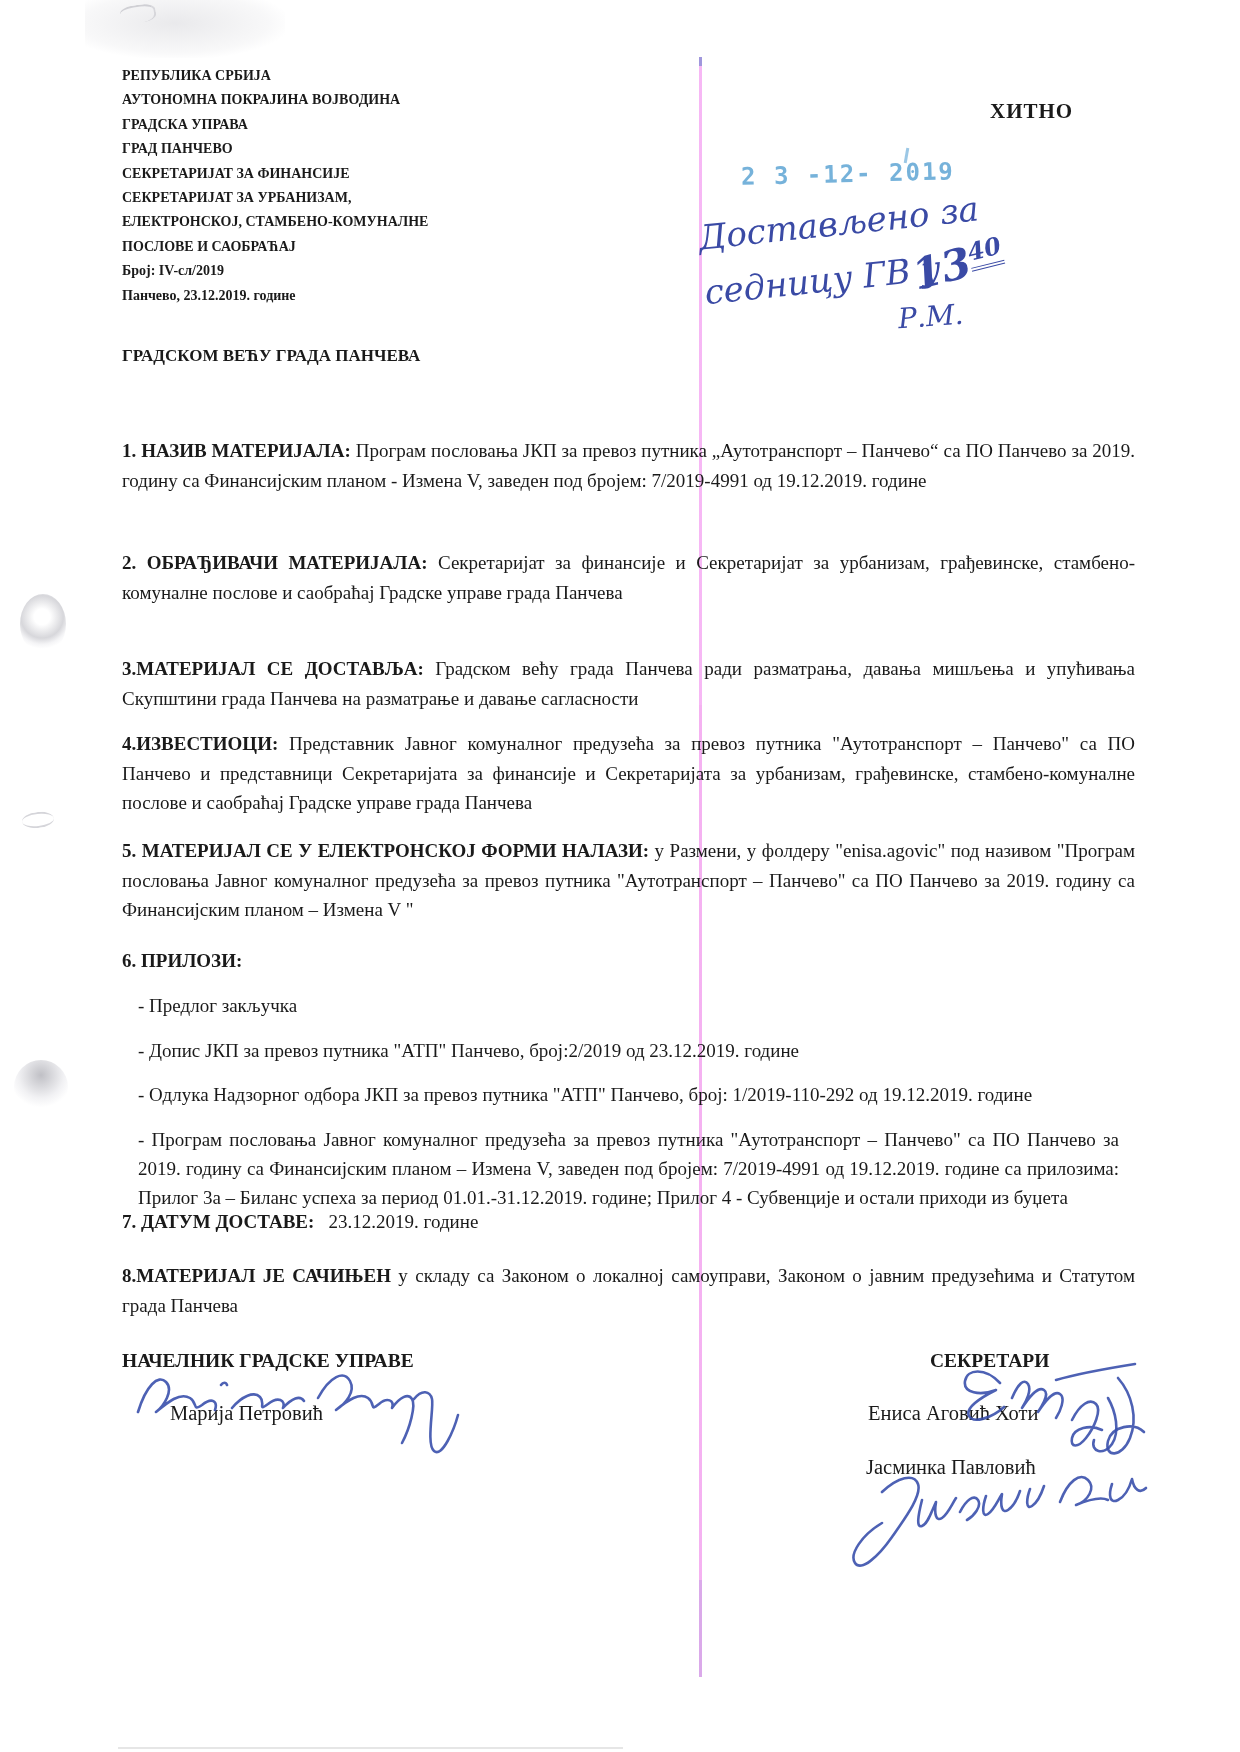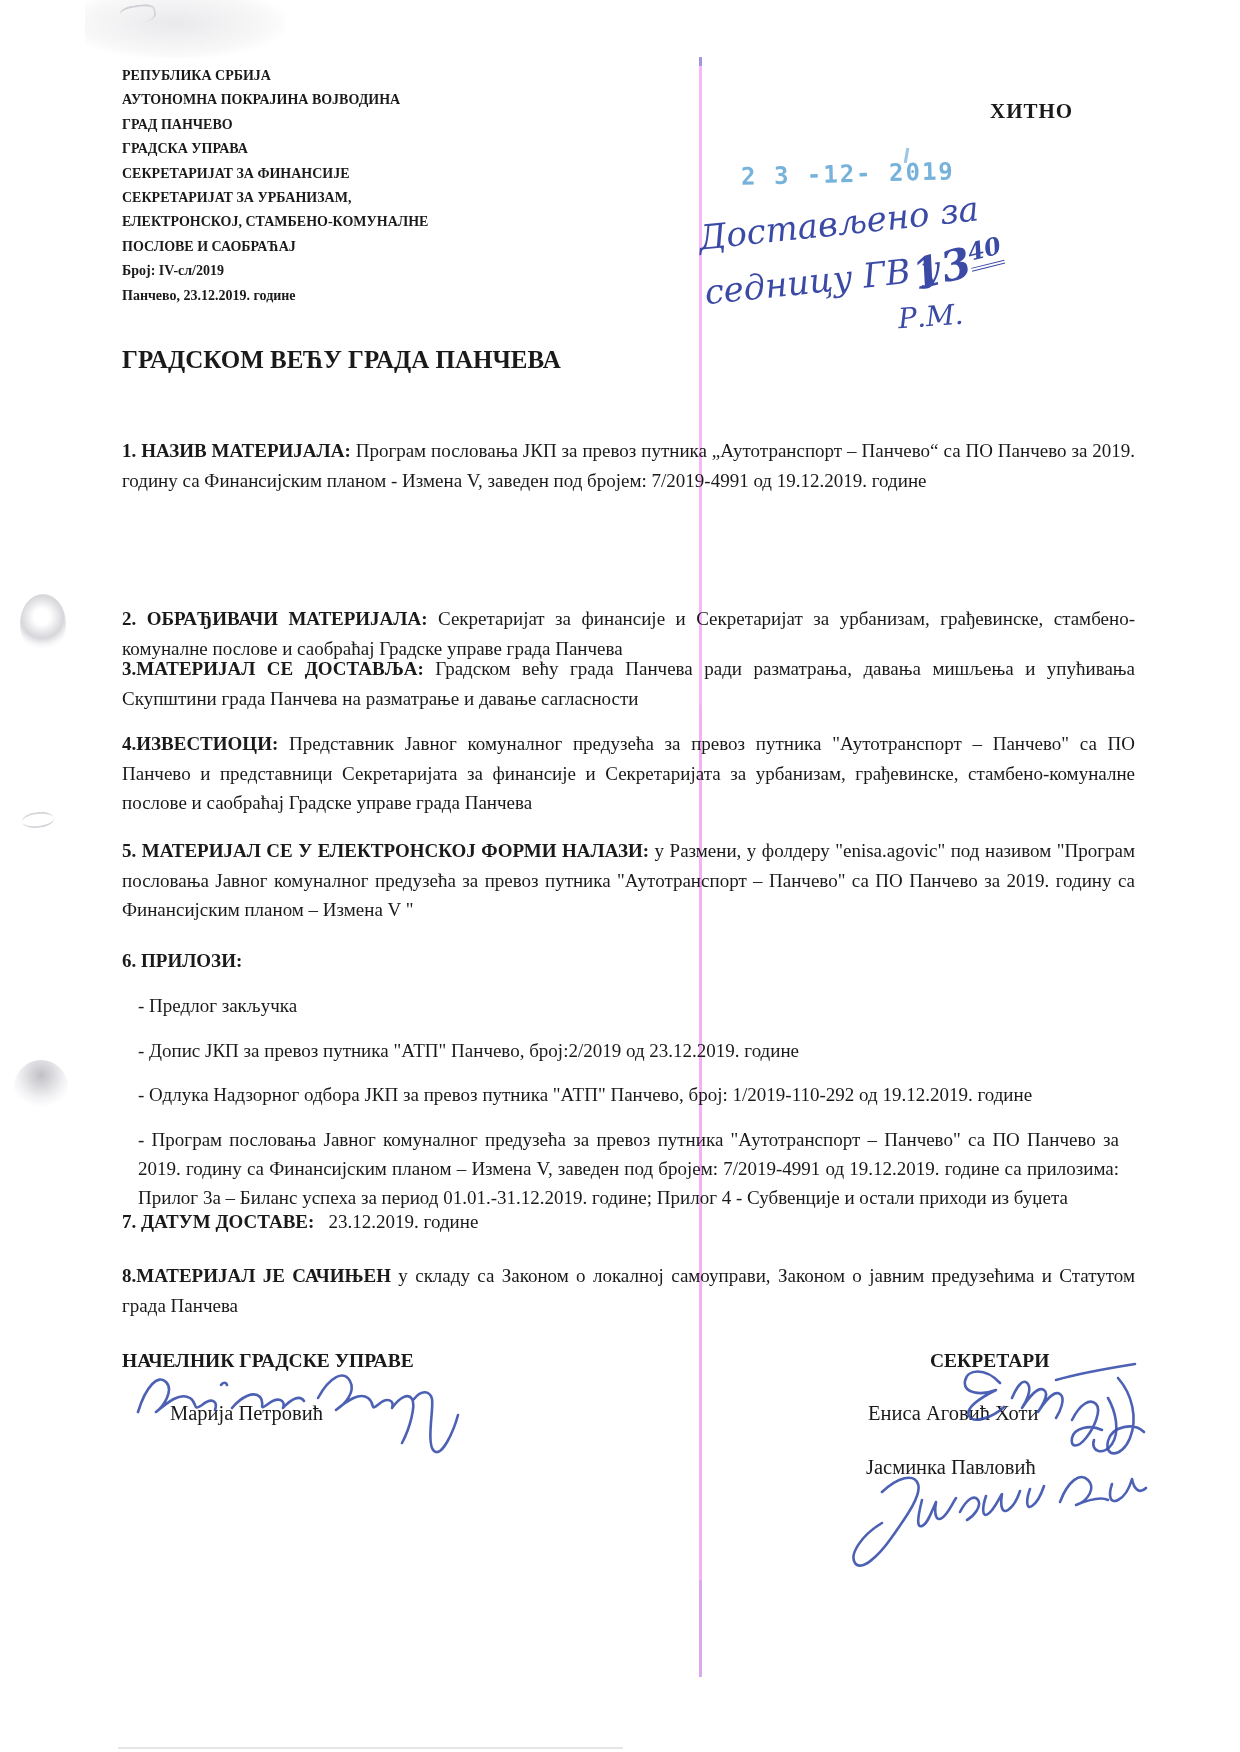--- a/index.html
+++ b/index.html
@@ -32,21 +32,21 @@
   }
   .pencil-tick{
     position:absolute;left:22px;top:812px;width:32px;height:12px;opacity:.35;
     border-top:2px solid #8a8a96;border-bottom:2px solid #8a8a96;border-radius:50%;
     transform:rotate(-6deg);
   }
   .edge-line{position:absolute;left:118px;top:1747px;width:505px;height:2px;background:#d2d2d2;opacity:.55;}
   
   .header-block{position:absolute;left:122px;top:64px;font-weight:bold;font-size:14px;line-height:24.4px;}
   .urgent{position:absolute;left:990px;top:99px;font-weight:bold;font-size:21px;letter-spacing:1px;}
-  .recipient{position:absolute;left:122px;top:346px;font-weight:bold;font-size:25px;}
+  .recipient{position:absolute;left:122px;top:346px;font-weight:bold;font-size:17px;}
   .para{position:absolute;left:122px;width:1013px;margin:0;text-align:justify;font-size:19px;line-height:29.5px;}
   .para b{font-weight:bold;}
   .attach-line{margin:16px;text-align:justify;}
   .sig-title{position:absolute;font-weight:bold;font-size:19.5px;}
   .sig-name{position:absolute;font-weight:normal;font-size:20.5px;}
   
   .stamp{
     position:absolute;left:741px;top:160px;font-family:"DejaVu Sans Mono",monospace;
     font-weight:bold;font-size:24px;letter-spacing:2px;color:#55a0d2;opacity:.8;
     transform:rotate(-1.5deg);
@@ -72,22 +72,22 @@
   <div class="pencil-smudge"></div>
   <div class="fold-line"></div>
   <div class="hole-punch hp1"></div>
   <div class="hole-punch hp2"></div>
   <div class="pencil-tick"></div>
   <div class="edge-line"></div>
 
   <div class="header-block">
     <div>РЕПУБЛИКА СРБИЈА</div>
     <div>АУТОНОМНА ПОКРАЈИНА ВОЈВОДИНА</div>
+    <div>ГРАДСКА УПРАВА</div>
     <div>ГРАД ПАНЧЕВО</div>
-    <div>ГРАДСКА УПРАВА</div>
     <div>СЕКРЕТАРИЈАТ ЗА ФИНАНСИЈЕ</div>
     <div>СЕКРЕТАРИЈАТ ЗА УРБАНИЗАМ,</div>
     <div>ЕЛЕКТРОНСКОЈ, СТАМБЕНО-КОМУНАЛНЕ</div>
     <div>ПОСЛОВЕ И САОБРАЋАЈ</div>
     <div>Број: IV-сл/2019</div>
     <div>Панчево, 23.12.2019. године</div>
   </div>
 
   <div class="urgent">ХИТНО</div>
 
@@ -95,21 +95,21 @@
   <div class="stray-ink"></div>
   <div class="hw hw1">Достављено за</div>
   <div class="hw hw2">седницу ГВ у</div>
   <div class="hw hw-time"><span>13</span><sup>40</sup></div>
   <div class="hw hw-initials">Р.М.</div>
 
   <div class="recipient">ГРАДСКОМ ВЕЋУ ГРАДА ПАНЧЕВА</div>
 
   <p class="para" style="top:436px"><b>1. НАЗИВ МАТЕРИЈАЛА:</b> <span>Програм пословања ЈКП за превоз путника „Аутотранспорт – Панчево“ са ПО Панчево за 2019. годину са Финансијским планом  - Измена V, заведен под бројем: 7/2019-4991 од 19.12.2019. године</span></p>
 
-  <p class="para" style="top:604px"><b>2. ОБРАЂИВАЧИ МАТЕРИЈАЛА:</b> <span>Секретаријат за финансије и Секретаријат за урбанизам, грађевинске, стамбено-комуналне послове и саобраћај  Градске управе града Панчева</span></p>
+  <p class="para" style="top:548px"><b>2. ОБРАЂИВАЧИ МАТЕРИЈАЛА:</b> <span>Секретаријат за финансије и Секретаријат за урбанизам, грађевинске, стамбено-комуналне послове и саобраћај  Градске управе града Панчева</span></p>
 
   <p class="para" style="top:654px"><b>3.МАТЕРИЈАЛ СЕ ДОСТАВЉА:</b> <span>Градском већу града Панчева ради разматрања, давања мишљења и упућивања Скупштини града Панчева на разматрање и давање сагласности</span></p>
 
   <p class="para" style="top:729px"><b>4.ИЗВЕСТИОЦИ:</b> <span>Представник Јавног комуналног предузећа за превоз путника "Аутотранспорт – Панчево" са ПО Панчево и представници Секретаријата за финансије и   Секретаријата за урбанизам, грађевинске, стамбено-комуналне послове и саобраћај Градске управе града Панчева</span></p>
 
   <p class="para" style="top:836px"><b>5. МАТЕРИЈАЛ СЕ У ЕЛЕКТРОНСКОЈ ФОРМИ НАЛАЗИ:</b> <span>у Размени, у фолдеру "enisa.agovic" под називом "Програм пословања Јавног комуналног предузећа за превоз путника "Аутотранспорт – Панчево" са ПО Панчево за 2019. годину са Финансијским планом – Измена V "</span></p>
 
   <div class="para" style="top:947px;line-height:28.8px">
     <b>6. ПРИЛОЗИ:</b>
     <p class="attach-line">- Предлог закључка</p>

